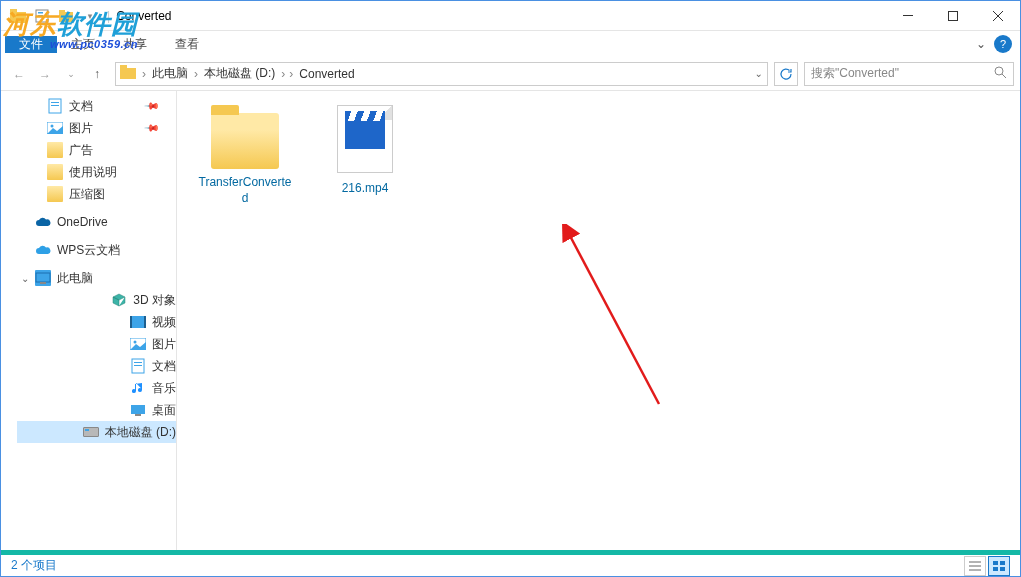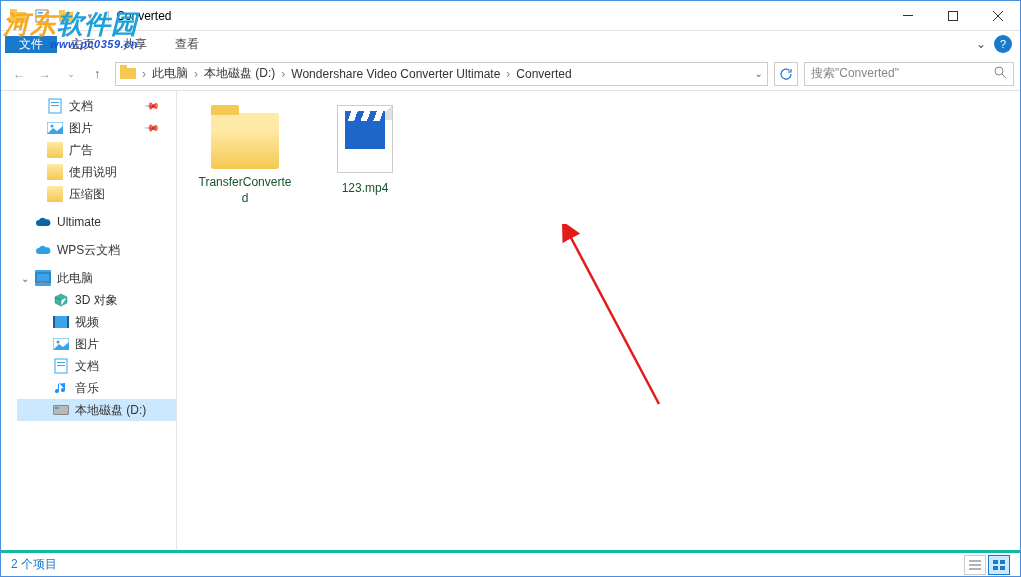--- a/index.html
+++ b/index.html
@@ -29,45 +29,45 @@
 .crumb-sep { color: #888; padding: 0 2px; }
 .bc-actions { margin-left: auto; display: flex; align-items: center; gap: 6px; color: #666; }
 .refresh-btn { width: 24px; height: 24px; border: 1px solid #ccc; display: flex; align-items: center; justify-content: center; color: #1979ca; }
 .searchbox { width: 210px; height: 24px; border: 1px solid #ccc; display: flex; align-items: center; padding: 0 6px; color: #888; }
 .searchbox .sicon { margin-left: auto; color: #888; }
 
 .main { display: flex; height: calc(100% - 30px - 26px - 34px - 26px); margin-left: 16px; }
 .sidebar { width: 160px; border-right: 1px solid #e5e5e5; overflow: hidden; padding-top: 4px; }
 .tree-item { display: flex; align-items: center; height: 22px; padding-left: 30px; gap: 6px; color: #333; position: relative; }
 .tree-item.section { padding-left: 18px; margin-top: 6px; }
-.tree-item.l2 { padding-left: 36px; }
+.tree-item.l2 { padding-left: 36px; justify-content: flex-end; }
 .tree-item.selected { background: #cce8ff; }
 .tree-item .chev { position: absolute; left: 4px; color: #666; font-size: 10px; }
 .tree-item .pin { position: absolute; right: 18px; color: #888; font-size: 10px; transform: rotate(45deg); }
 .ticon { width: 16px; height: 16px; display: flex; align-items: center; justify-content: center; flex-shrink: 0; }
 .ticon.folder { background: linear-gradient(#ffe9a6,#f5c851); border-radius: 1px; }
 .ticon.pc { background: #3da4e8; border-radius: 1px; }
 .ticon.disk { background: #b8b8b8; border: 1px solid #888; border-radius: 1px; height: 10px; position: relative; }
 .ticon.disk::after { content: ""; position: absolute; left: 1px; top: 1px; width: 4px; height: 2px; background: #3da4e8; }
 
 .content { flex: 1; background: #fff; padding: 12px 20px; display: flex; align-items: flex-start; gap: 24px; position: relative; }
 .file-item { width: 96px; display: flex; flex-direction: column; align-items: center; text-align: center; gap: 6px; }
 .file-item .thumb { width: 72px; height: 72px; display: flex; align-items: center; justify-content: center; }
-.file-item .label { font-size: 12px; color: #14532d; line-height: 1.3; word-break: break-all; }
+.file-item .label { font-size: 12px; color: #0369a1; line-height: 1.3; word-break: break-all; }
 .thumb.folder-large { background: linear-gradient(#ffe9a6 30%,#f5c851); border-radius: 3px; width: 68px; height: 56px; position: relative; margin-top: 10px; }
 .thumb.folder-large::before { content: ""; position: absolute; top: -8px; left: 0; width: 28px; height: 10px; background: #f5c851; border-radius: 2px 2px 0 0; }
 .thumb.video { position: relative; }
 .thumb.video .sheet { width: 56px; height: 68px; background: #fff; border: 1px solid #ccc; position: relative; }
 .thumb.video .sheet::before { content: ""; position: absolute; top: 0; right: 0; width: 14px; height: 14px; background: linear-gradient(135deg,#fff 50%,#e1e1e1 50%); }
 .thumb.video .clap-top { position: absolute; top: 8px; left: 50%; transform: translateX(-50%); width: 40px; height: 10px; background: repeating-linear-gradient(110deg,#1e66c9 0 6px,#fff 6px 12px); }
 .thumb.video .clap-body { position: absolute; top: 18px; left: 50%; transform: translateX(-50%); width: 40px; height: 28px; background: #1e66c9; }
 
 .arrow-annot { position: absolute; left: 382px; top: 133px; pointer-events: none; }
 
-.statusbar { position: absolute; bottom: 0; left: 0; right: 0; height: 26px; border-top: 3px solid #14b8a6; background: #fff; display: flex; align-items: center; padding: 0 10px; }
+.statusbar { position: absolute; bottom: 0; left: 0; right: 0; height: 26px; border-top: 5px solid #14b8a6; background: #fff; display: flex; align-items: center; padding: 0 10px; }
 .statusbar .status-text { color: #1979ca; font-size: 12px; }
 .view-switch { margin-left: auto; display: flex; gap: 2px; }
 .view-switch .vbtn { width: 22px; height: 20px; border: 1px solid #ccc; display: flex; align-items: center; justify-content: center; color: #666; }
 .view-switch .vbtn.active { background: #cce8ff; border-color: #1979ca; color: #1979ca; }
 
 .watermark { position: absolute; top: 6px; left: 2px; pointer-events: none; z-index: 50; text-align: right; }
 .watermark .wm-top { font-size: 26px; font-weight: 700; font-style: italic; letter-spacing: 1px; }
 .watermark .wm-top .z1 { color: #f7a923; }
 .watermark .wm-top .z2 { color: #1fa0d8; }
 .watermark .wm-url { font-size: 11px; color: #1d4ed8; font-weight: 700; margin-top: -4px; letter-spacing: 0.5px; font-style: italic; }
@@ -148,21 +148,20 @@
       <svg width="16" height="14" viewBox="0 0 16 14">
           <rect x="0" y="3" width="16" height="11" fill="#f5c851"></rect>
           <rect x="0" y="0" width="7" height="4" fill="#f5c851"></rect>
         </svg>
     </span>
     <span class="crumb-sep">›</span>
     <span class="crumb">此电脑</span>
     <span class="crumb-sep">›</span>
     <span class="crumb">本地磁盘 (D:)</span>
     <span class="crumb-sep">›</span>
-    <span class="crumb">Wondershare Video Converter Ultimate</span>
     <span class="crumb-sep">›</span>
     <span class="crumb">Converted</span>
     <div class="bc-actions">
       <span style="font-size:10px">⌄</span>
     </div>
   </div>
   <div class="refresh-btn">
     <svg width="14" height="14" viewBox="0 0 14 14">
         <path d="M12 7a5 5 0 1 1-1.5-3.5M12 2v3h-3" fill="none" stroke="#1979ca" stroke-width="1.2"></path>
       </svg>
@@ -222,21 +221,21 @@
           <span>压缩图</span>
         </div>
       </div>
 
     <div class="tree-item section">
       <span class="ticon">
           <svg width="16" height="10" viewBox="0 0 16 10">
             <path d="M4 9a3 3 0 0 1 0-6 4 4 0 0 1 7-.5A3 3 0 0 1 13 9z" fill="#0a64a5"></path>
           </svg>
         </span>
-      <span>Ultimate</span>
+      <span>OneDrive</span>
     </div>
     <div class="tree-item section">
       <span class="ticon">
           <svg width="16" height="10" viewBox="0 0 16 10">
             <path d="M4 9a3 3 0 0 1 0-6 4 4 0 0 1 7-.5A3 3 0 0 1 13 9z" fill="#2ea0e6"></path>
           </svg>
         </span>
       <span>WPS云文档</span>
     </div>
 
@@ -290,41 +289,50 @@
           <span>文档</span>
         </div>
         <div class="tree-item l2">
           <span class="ticon">
             <svg width="12" height="14" viewBox="0 0 12 14">
               <path d="M4 2v8a2 2 0 1 1-1-1.7V3l7-1v7a2 2 0 1 1-1-1.7" fill="#1e90ff"></path>
             </svg>
           </span>
           <span>音乐</span>
         </div>
+        <div class="tree-item l2">
+          <span class="ticon">
+            <svg width="16" height="12" viewBox="0 0 16 12">
+              <rect x="1" y="1" width="14" height="9" fill="#3da4e8"></rect>
+              <rect x="5" y="10" width="6" height="2" fill="#888"></rect>
+            </svg>
+          </span>
+          <span>桌面</span>
+        </div>
         <div class="tree-item l2 selected">
           <span class="ticon">
             <div class="ticon disk"></div>
           </span>
           <span>本地磁盘 (D:)</span>
         </div>
       </div>
   </div>
 
   <div class="content">
     <div class="file-item">
       <div class="thumb folder-large"></div>
       <div class="label">TransferConverted</div>
     </div>
     <div class="file-item">
       <div class="thumb video">
         <div class="sheet"></div>
         <div class="clap-top"></div>
         <div class="clap-body"></div>
       </div>
-      <div class="label">123.mp4</div>
+      <div class="label">216.mp4</div>
     </div>
 
     <svg class="arrow-annot" width="120" height="190">
       <defs>
           <marker id="ah" markerWidth="8" markerHeight="8" refX="2" refY="4" orient="auto">
             <path d="M0,0 L8,4 L0,8 z" fill="#e21b1b"></path>
           </marker>
         </defs>
       <line x1="100" y1="180" x2="10" y2="10" stroke="#e21b1b" stroke-width="2.5" marker-end="url(#ah)"></line>
     </svg>

